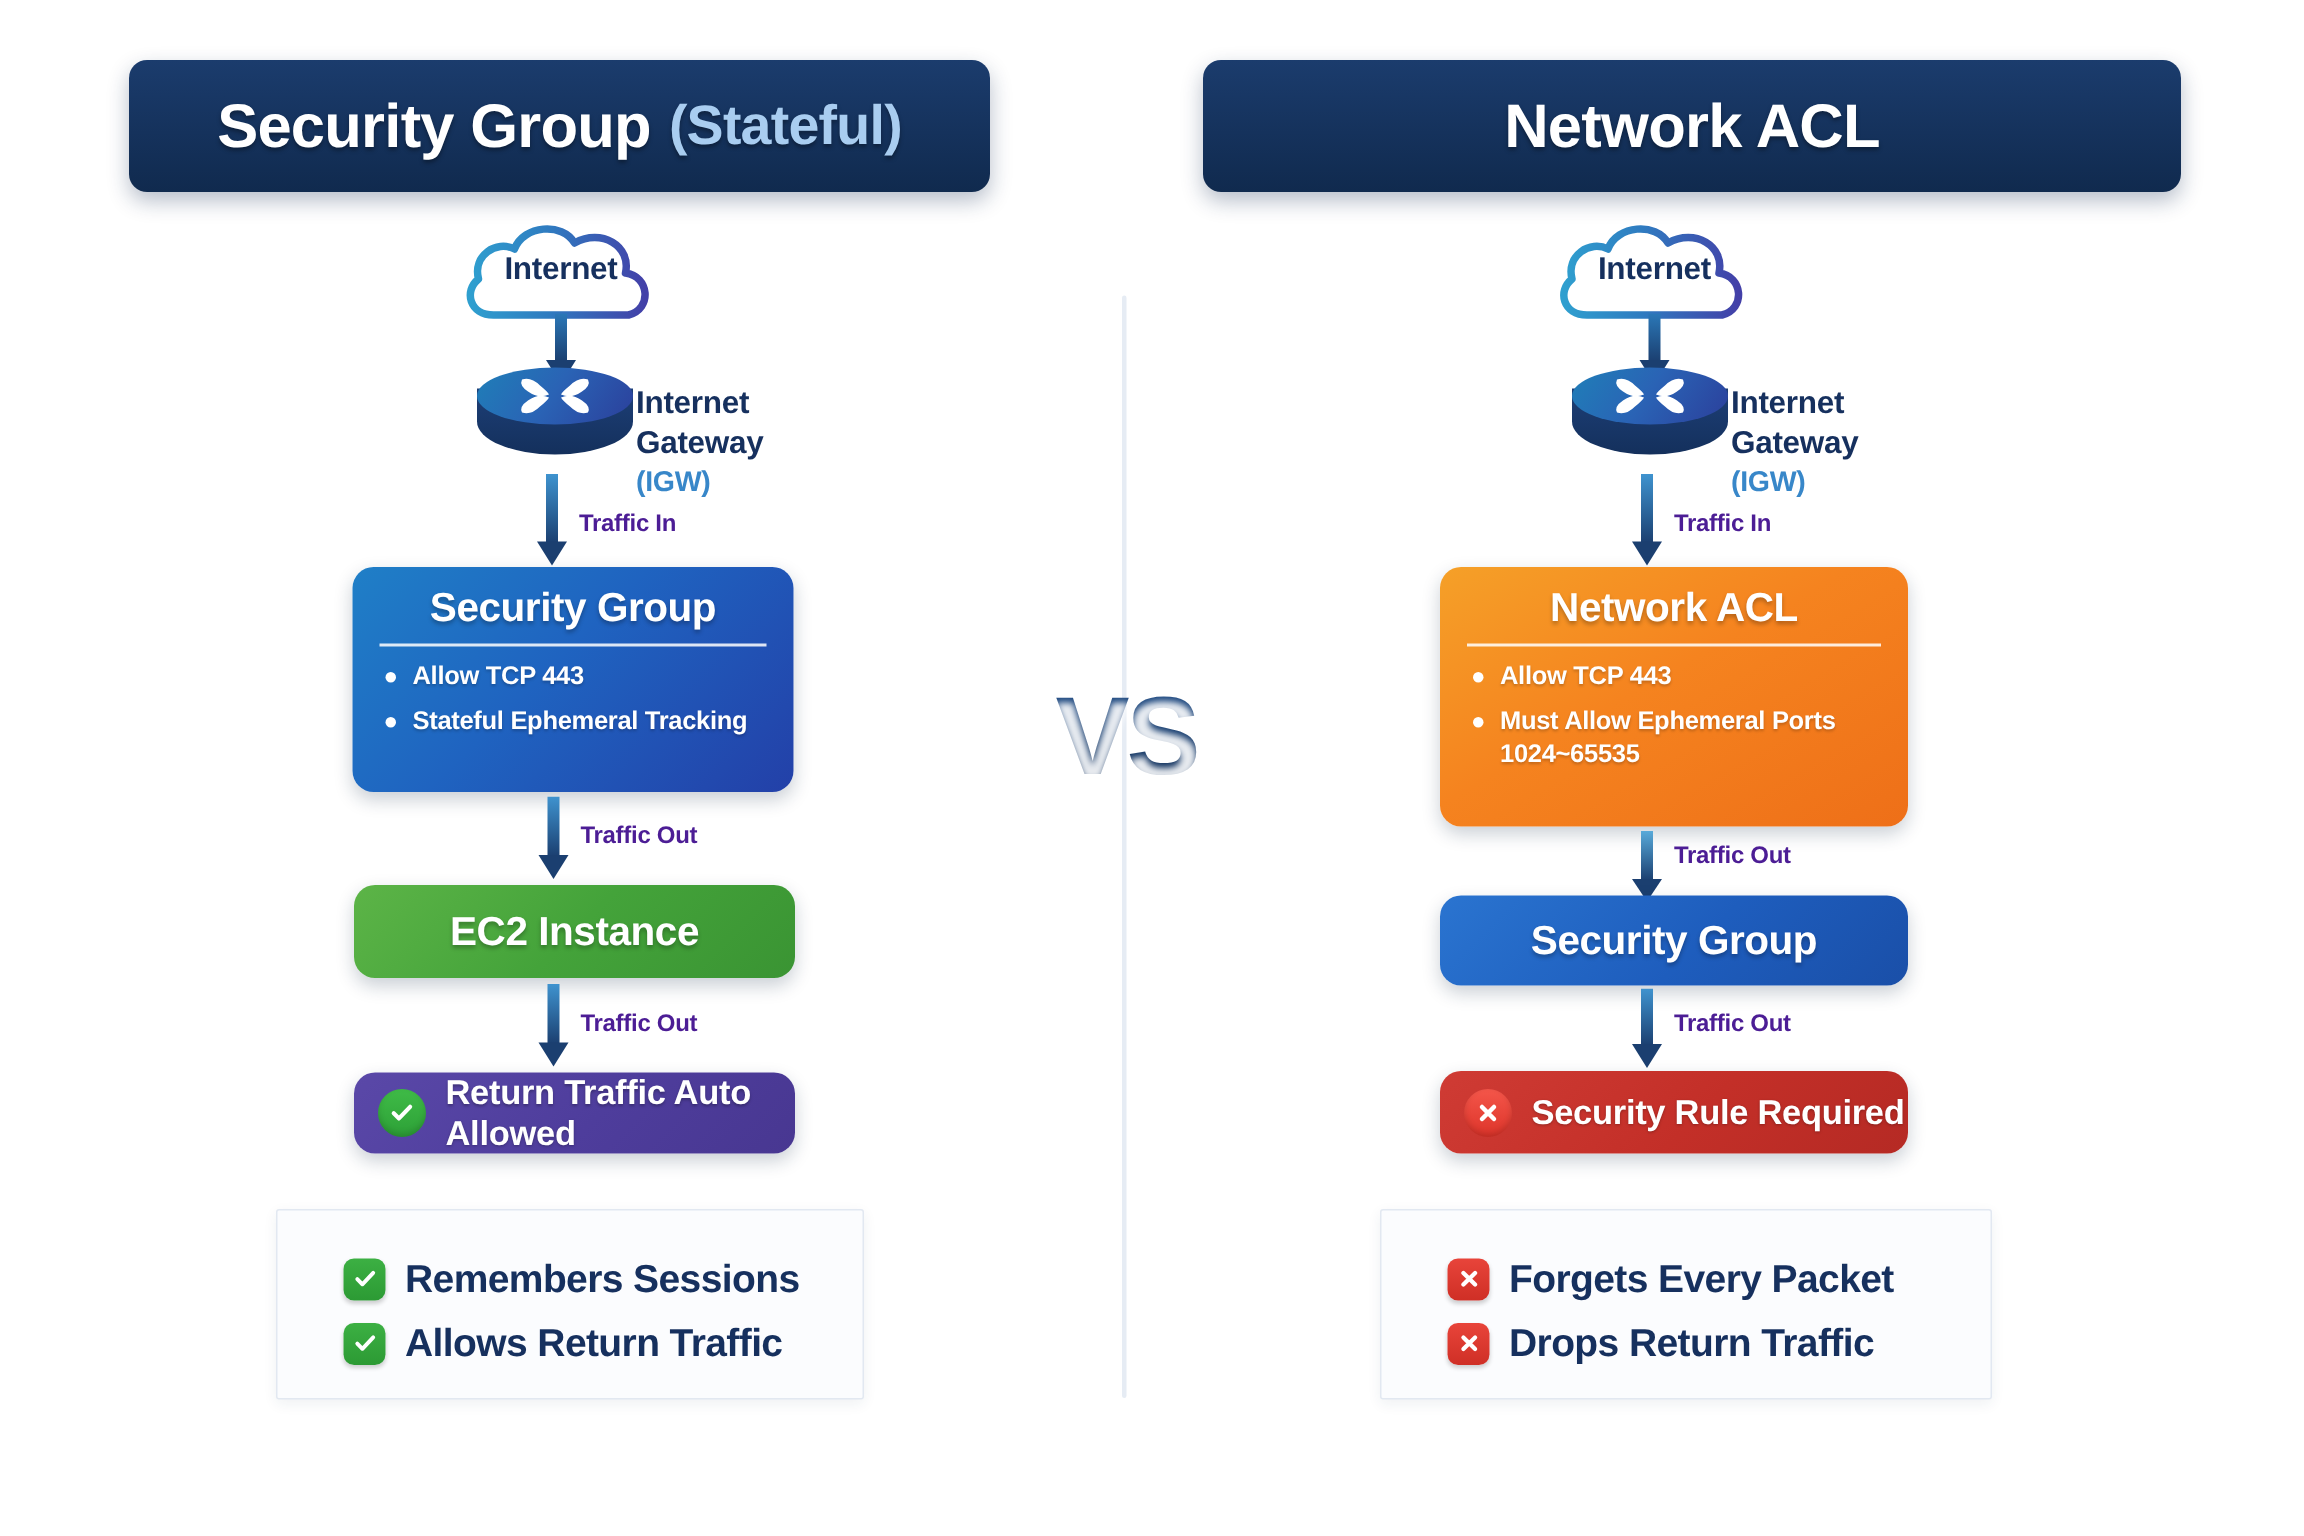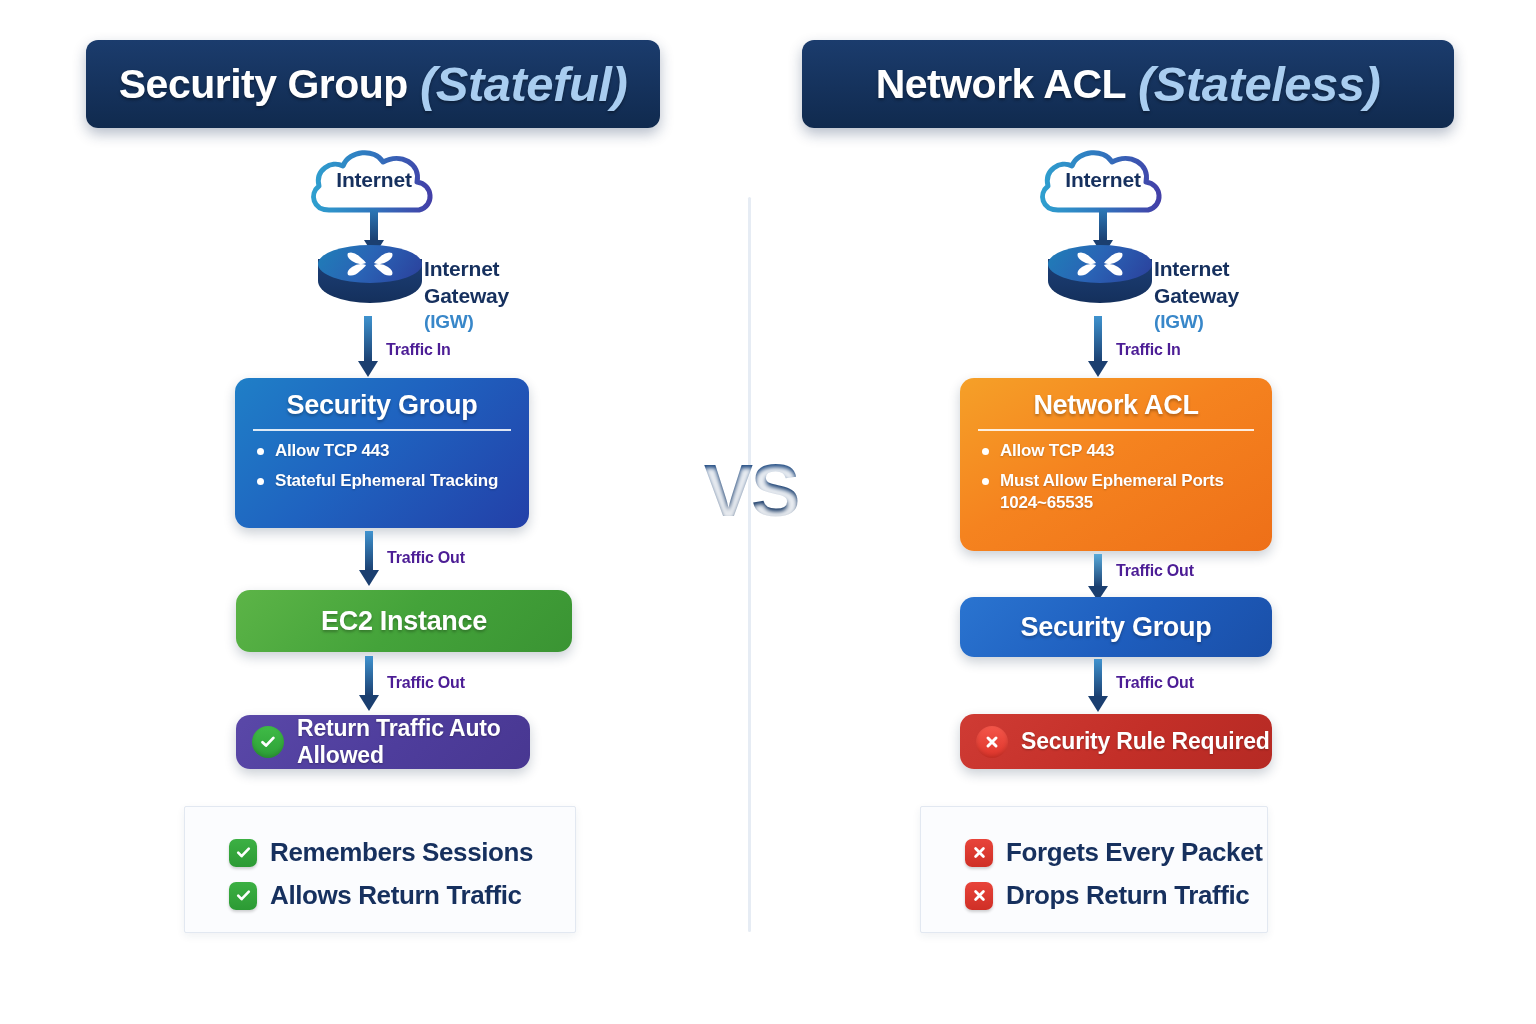--- a/index.html
+++ b/index.html
@@ -21,24 +21,23 @@
     display: flex; align-items: center; justify-content: center;
     white-space: nowrap;
   }
   .title-bar .t-main {
     color: #ffffff;
     font-size: 41px; font-weight: 700; letter-spacing: -0.5px;
     text-shadow: 0 2px 3px rgba(0,0,0,0.35);
   }
   .title-bar .t-sub {
     color: #a9cdf0;
-    font-size: 49px; font-weight: 700; letter-spacing: -0.5px;
+    font-size: 37px; font-weight: 700; letter-spacing: -0.5px;
     margin-left: 12px;
     text-shadow: 0 2px 3px rgba(0,0,0,0.35);
-    font-style: italic;
   }
   #title-left  { left: 86px;  top: 40px; width: 574px; }
   #title-right { left: 802px; top: 40px; width: 652px; }
 
   
   .cloud { position: absolute; width: 138px; height: 72px; }
   .cloud .label {
     position: absolute; left: 0; top: 24px; width: 138px;
     text-align: center;
     font-size: 21px; font-weight: 700; color: #16305e;
@@ -188,21 +187,20 @@
 <body>
 
 <div class="stage">
 
   <div class="title-bar" id="title-left">
     <span class="t-main">Security Group</span>
       <span class="t-sub">(Stateful)</span>
   </div>
   <div class="title-bar" id="title-right">
     <span class="t-main">Network ACL</span>
-      <span class="t-sub">(Stateless)</span>
   </div>
 
   <div id="vs-line"></div>
   <div id="vs-label"><span class="vs-inner">VS</span></div>
 
   <div class="cloud" style="left:305px; top:144px;">
     <svg width="138" height="72" viewBox="0 0 138 72">
       <defs>
         <linearGradient id="cloudgradL" x1="0" y1="0" x2="1" y2="0">
           <stop offset="0%" stop-color="#2f9fcf"></stop>
@@ -275,21 +273,21 @@
         <stop offset="0%" stop-color="#3f93cf"></stop>
             <stop offset="100%" stop-color="#1b3f70"></stop>
       </linearGradient>
         </defs>
       <rect x="10" y="0" width="8" height="40" fill="url(#agL3)"></rect>
       <path d="M4 39 L24 39 L14 55 Z" fill="#1b3f70"></path>
     </svg>
   </div>
   <div class="arrow-label" style="left:387px; top:549px;">Traffic Out</div>
 
-  <div class="box box-ec2" style="left:236px; top:590px; width:336px; height:62px;">
+  <div class="box box-ec2" style="left:236px; top:590px; width:294px; height:62px;">
     <div class="simple-head">EC2 Instance</div>
   </div>
 
   <div class="arrow" style="left:355px; top:656px;">
     <svg width="28" height="56" viewBox="0 0 28 56">
       <defs>
           <linearGradient id="agL4" x1="0" y1="0" x2="0" y2="1">
         <stop offset="0%" stop-color="#3f93cf"></stop>
             <stop offset="100%" stop-color="#1b3f70"></stop>
       </linearGradient>
@@ -433,21 +431,21 @@
     <div class="pill-row">
       <div class="circ circ-red">
         <svg width="18" height="18" viewBox="0 0 18 18">
           <path d="M5 5 L13 13 M13 5 L5 13" stroke="#fff" stroke-width="3" stroke-linecap="round"></path>
         </svg>
       </div>
       <span class="pill-text">Security Rule Required</span>
     </div>
   </div>
 
-  <div class="summary" style="left:920px; top:806px; width:348px; height:127px;">
+  <div class="summary" style="left:920px; top:806px; width:408px; height:127px;">
     <div class="srow">
       <span class="chip chip-red">
         <svg width="17" height="17" viewBox="0 0 17 17">
             <path d="M4.6 4.6 L12.4 12.4 M12.4 4.6 L4.6 12.4" stroke="#fff" stroke-width="2.8" stroke-linecap="round"></path>
           </svg>
       </span>
       <span class="stext">Forgets Every Packet</span>
     </div>
     <div class="srow">
       <span class="chip chip-red">

